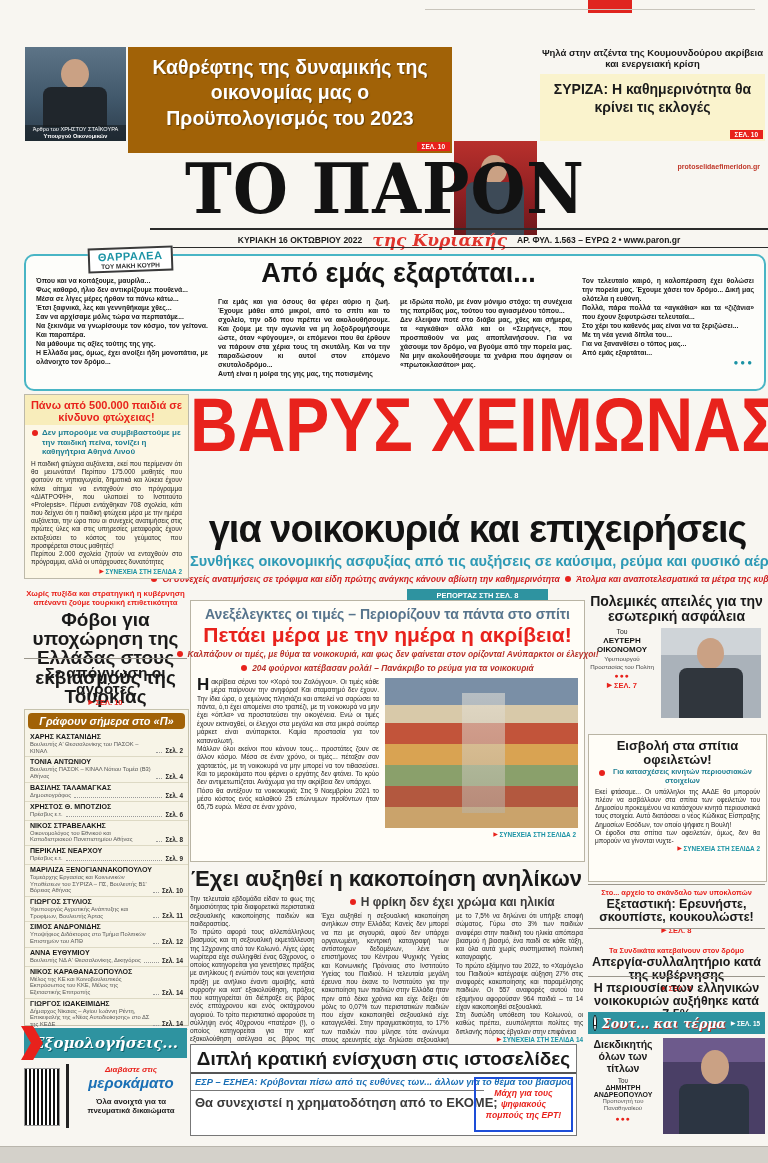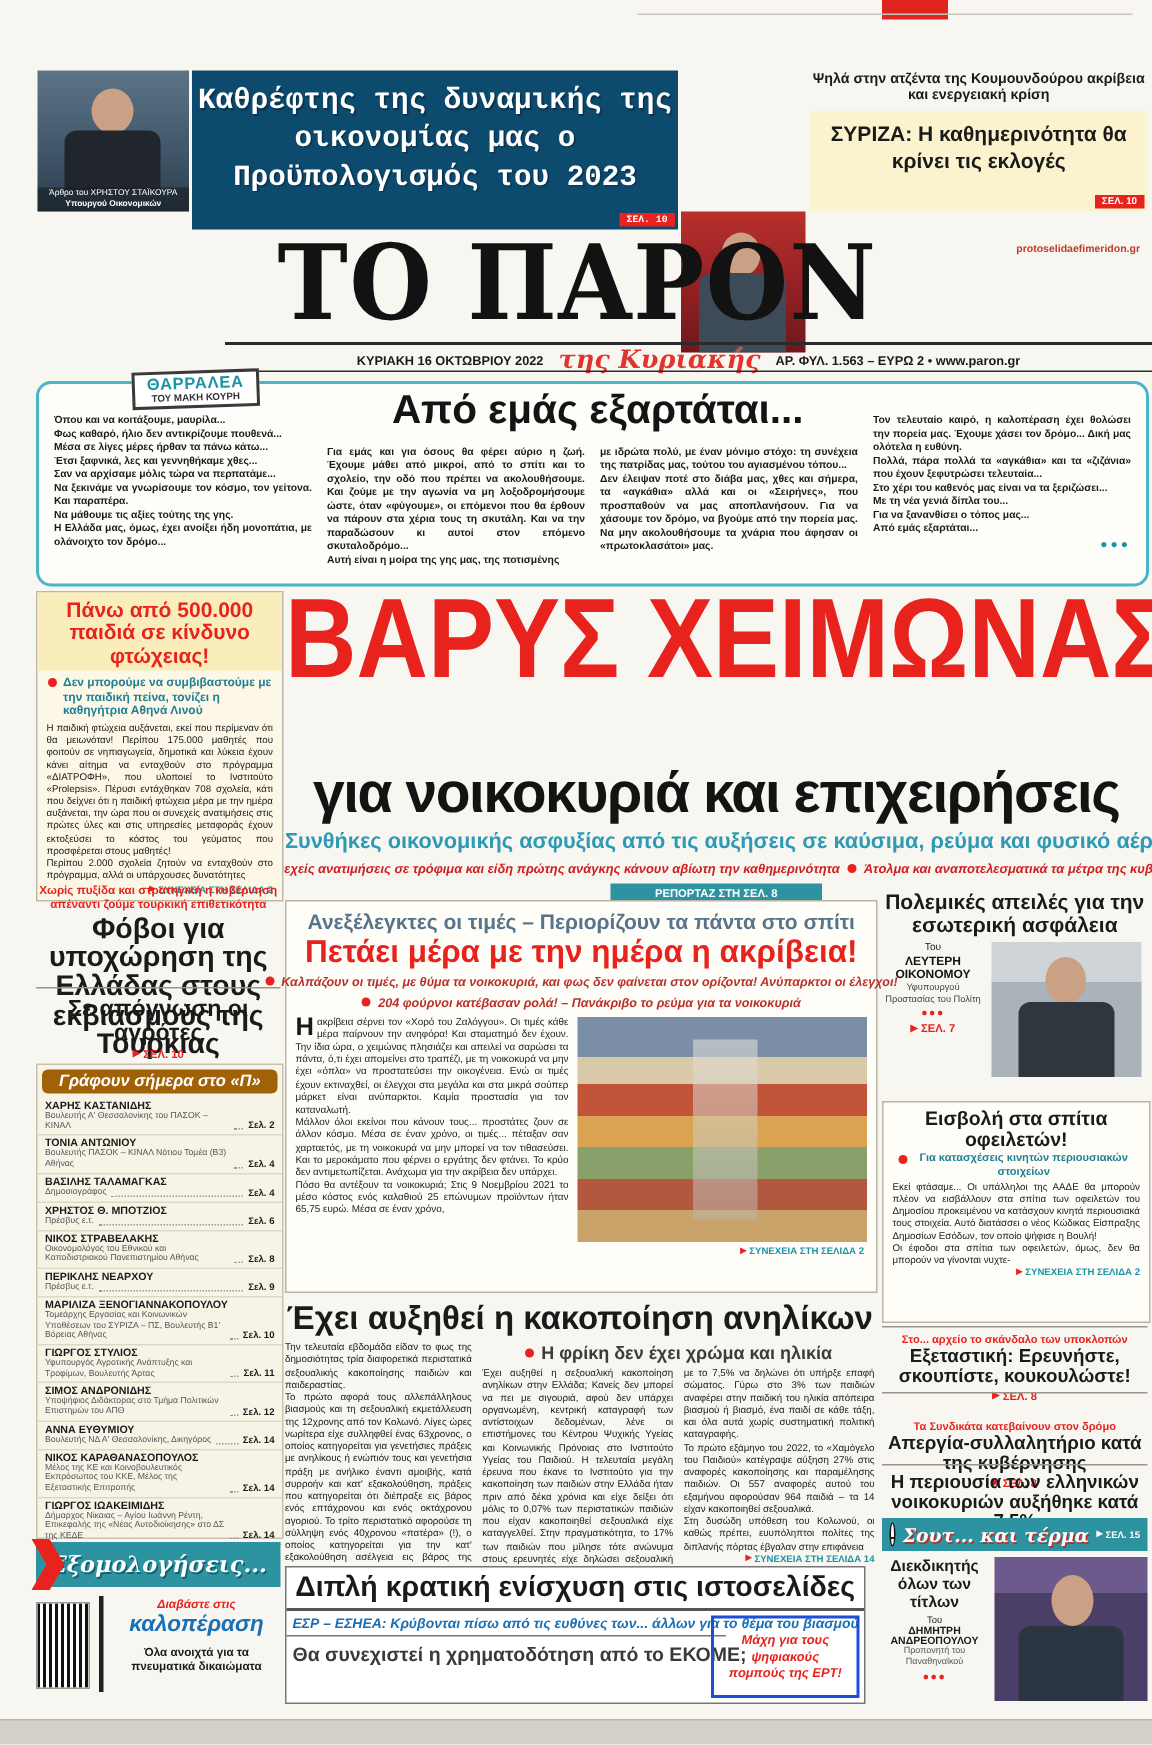--- a/index.html
+++ b/index.html
@@ -17,21 +17,21 @@
   .photo{position:relative;overflow:hidden;}
   
   #corner-tab{left:588px;top:0;width:44px;height:13px;background:#e0251f;}
   #topline{left:425px;top:9px;width:330px;height:1px;background:#c9c5bc;}
   #ph-staikouras{left:25px;top:47px;width:101px;height:94px;
      background:linear-gradient(180deg,#5d7487 0%,#41586b 55%,#2c3d4c 100%);}
   .fig-head{position:absolute;border-radius:50%;background:#caa184;}
   .fig-body{position:absolute;background:#20262c;border-radius:8px 8px 0 0;}
   #ph-staikouras .cap{position:absolute;left:0;right:0;bottom:0;background:rgba(20,25,30,.55);
      color:#fff;font-size:5.6px;text-align:center;line-height:1.25;padding:1px 0;}
-  #banner-teal{left:128px;top:47px;width:324px;height:106px;background:#0c4a6e;font-family:Liberation Mono, monospace;}
+  #banner-teal{left:128px;top:47px;width:324px;height:106px;background:#a16207;}
   #banner-teal .t{padding-top:8px;color:#fff;font-weight:800;font-size:19.5px;line-height:1.3;
      text-align:center;text-shadow:1px 1px 1px rgba(0,0,0,.35);}
   #ph-tsipras{left:454px;top:47px;width:83px;height:94px;
      background:linear-gradient(180deg,#b8302c 0%,#8e1f22 60%,#6e181b 100%);}
   #banner-right{left:540px;top:47px;width:225px;height:94px;}
   #banner-right .k{font-size:9.5px;font-weight:800;line-height:1.2;text-align:center;}
   #syriza-box{position:absolute;left:0;right:0;top:27px;bottom:0;background:#faf3cd;}
   #syriza-box .t{padding-top:7px;font-size:14px;font-weight:800;line-height:1.25;text-align:center;}
   
   #mast-title{left:150px;top:148px;width:470px;text-align:center;
@@ -67,21 +67,21 @@
      text-align:center;transform:scaleY(1.14);transform-origin:top;white-space:nowrap;}
   #lead .t2{color:#131313;font-size:38px;font-weight:900;letter-spacing:-1px;line-height:1;
      text-align:center;margin-top:58px;white-space:nowrap;}
   #lead .deck{color:#2e9ab5;font-size:14.5px;font-weight:800;text-align:center;margin-top:5px;white-space:nowrap;}
   #lead .bullets{display:flex;justify-content:center;align-items:center;gap:5px;margin-top:5px;
      color:#cf2020;font-size:8.6px;font-weight:700;font-style:italic;white-space:nowrap;}
   #lead .bar{margin:5px auto 0;width:fit-content;background:#2e93a0;color:#fff;
      font-size:7.5px;font-weight:800;padding:2px 30px;}
   
   #children{left:24px;top:394px;width:163px;border:1px solid #bdb9a9;background:#fcf7e6;}
-  #children .h{background:#f8edbb;color:#e8221c;font-size:14px;font-weight:800;
+  #children .h{background:#f8edbb;color:#e8221c;font-size:11px;font-weight:800;
      text-align:center;line-height:1.1;padding:4px 2px 2px;}
   #children .bl{display:flex;gap:4px;padding:3px 7px 0;color:#1f7f93;font-weight:700;
      font-size:8px;line-height:1.2;}
   #children .bd{padding:3px 6px 2px;font-size:6.5px;line-height:1.26;text-align:justify;}
   #children .cont{padding:0 6px 3px;}
   #turkey{left:24px;top:589px;width:163px;}
   #turkey .k{color:#e8221c;font-size:7.8px;font-weight:800;text-align:center;line-height:1.2;}
   #turkey .h{font-size:19px;font-weight:900;text-align:center;line-height:1.02;margin-top:2px;}
   .pgref{text-align:center;font-size:7.5px;font-weight:800;color:#e8221c;margin-top:2px;}
   #farmers{left:24px;top:658px;width:163px;border-top:1px solid #9a968c;padding-top:6px;}
@@ -404,21 +404,21 @@
   <div class="abs" id="confess">
     <div class="aro"></div>
     <div class="t">Εξομολογήσεις...</div>
   </div>
 
   <div class="abs" id="typ">
     <div id="barcode"></div>
     <div class="vbar"></div>
     <div class="tx">
       <div class="r1">Διαβάστε στις</div>
-      <div class="r2">καλοπέραση</div>
+      <div class="r2">μεροκάματο</div>
       <div class="r3">Όλα ανοιχτά για τα πνευματικά δικαιώματα</div>
     </div>
   </div>
 
   <div class="abs" id="prices">
     <div class="k">Ανεξέλεγκτες οι τιμές – Περιορίζουν τα πάντα στο σπίτι</div>
     <div class="h">Πετάει μέρα με την ημέρα η ακρίβεια!</div>
     <div class="bl">
       <span class="dot"></span>
       <span>Καλπάζουν οι τιμές, με θύμα τα νοικοκυριά, και φως δεν φαίνεται στον ορίζοντα! Ανύπαρκτοι οι έλεγχοι!</span>

